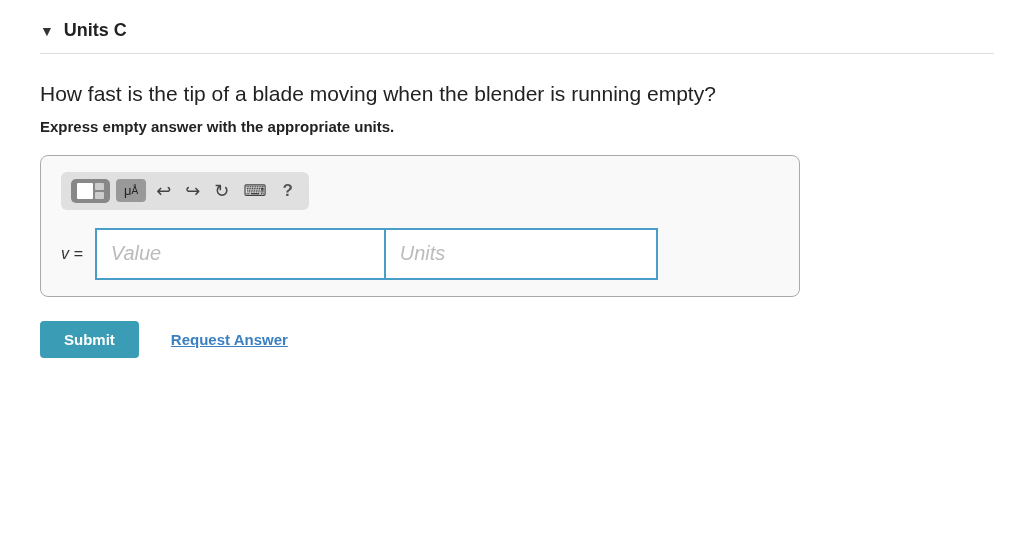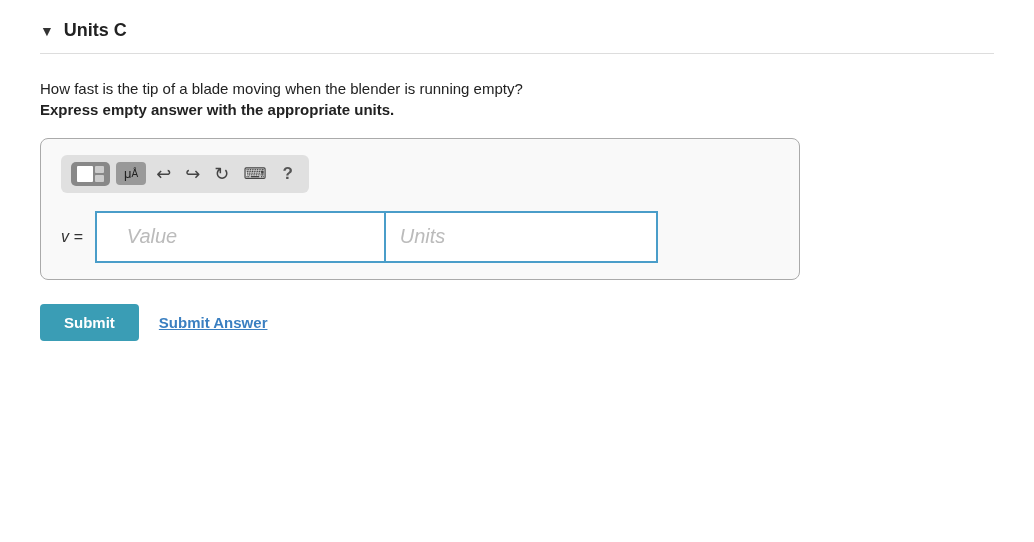--- a/index.html
+++ b/index.html
@@ -35,23 +35,23 @@
       color: #333;
     }
 
     .part-title {
       font-size: 18px;
       font-weight: bold;
       color: #222;
     }
 
     .question-text {
-      font-size: 15px;
-      color: #222;
-      margin-bottom: 0;
+      font-size: 21px;
+      color: #222;
+      margin-bottom: 8px;
       line-height: 1.5;
     }
 
     .express-text {
       font-size: 15px;
       font-weight: bold;
       color: #222;
       margin-bottom: 20px;
     }
 
@@ -146,21 +146,21 @@
       font-size: 16px;
       font-style: italic;
       color: #333;
       margin-right: 12px;
       white-space: nowrap;
     }
 
     .value-input {
       border: 2px solid #4a9dc9;
       border-right: 1px solid #4a9dc9;
-      padding: 10px 30px;
+      padding: 10px 14px;
       font-size: 20px;
       color: #bbb;
       width: 290px;
       height: 52px;
       outline: none;
       background: #fff;
       border-radius: 0;
     }
 
     .units-input {
@@ -183,21 +183,21 @@
     }
 
     .units-input::placeholder {
       color: #bbb;
       font-style: italic;
     }
 
     .bottom-actions {
       display: flex;
       align-items: center;
-      gap: 20px;
+      gap: 32px;
     }
 
     .submit-btn {
       background: #3a9db5;
       color: #fff;
       border: none;
       border-radius: 4px;
       padding: 10px 24px;
       font-size: 15px;
       font-weight: bold;
@@ -284,16 +284,16 @@
     <div class="input-row">
       <span class="variable-label">v =</span>
       <input class="value-input" type="text" placeholder="Value" style="">
       <input class="units-input" type="text" placeholder="Units" style="">
     </div>
 
   </div>
 
   <div class="bottom-actions">
     <button class="submit-btn">Submit</button>
-    <button class="request-answer-link">Submit Answer</button>
+    <button class="request-answer-link">Request Answer</button>
   </div>
 
 </div>
 
 </body></html>

